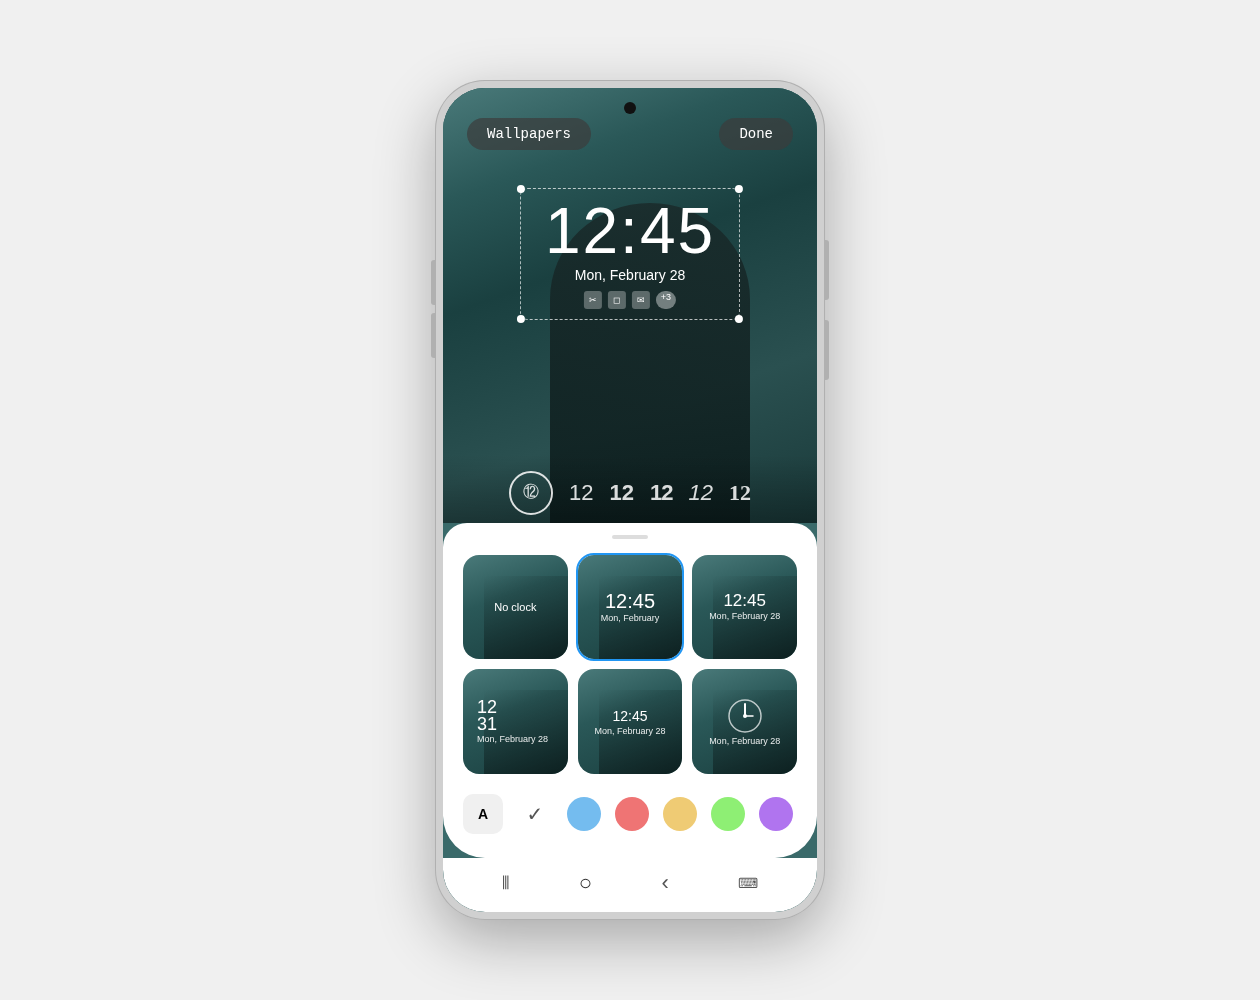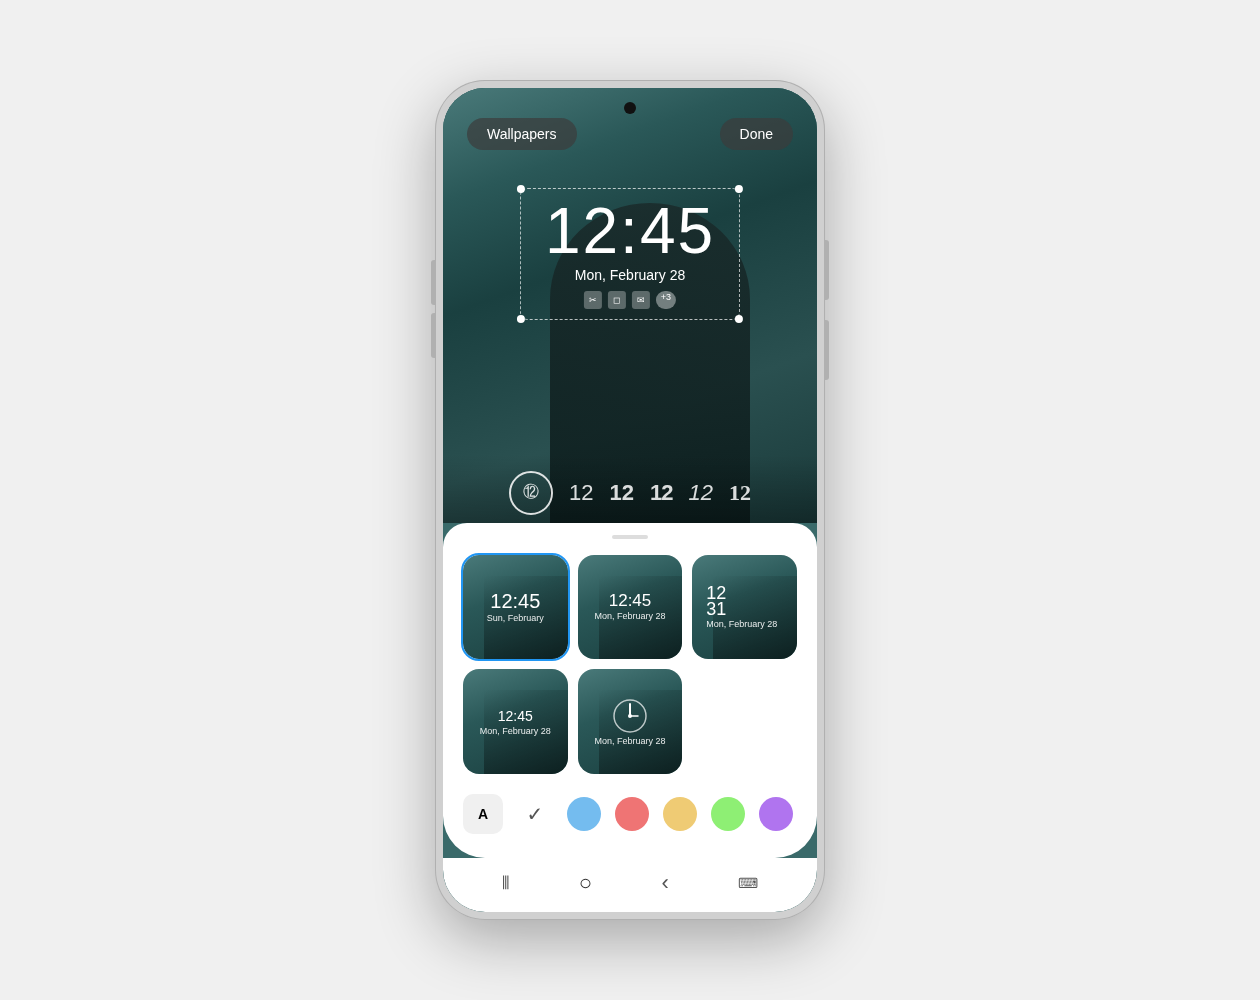--- a/index.html
+++ b/index.html
@@ -109,20 +109,21 @@
 
     .top-btn {
       background: rgba(60,60,60,0.7);
       color: white;
       border: none;
       border-radius: 20px;
       padding: 8px 20px;
       font-size: 14px;
       font-weight: 500;
       cursor: pointer;
+      font-family: Liberation Mono, monospace;
     }
 
     
     .clock-widget {
       position: absolute;
       top: 100px;
       left: 50%;
       transform: translateX(-50%);
       z-index: 10;
       text-align: center;
@@ -424,26 +425,32 @@
         <div class="font-option" style="font-style:italic;">12</div>
         <div class="font-option" style="font-family: serif; font-weight:600;">12</div>
       </div>
     </div>
 
     <div class="bottom-sheet">
       <div class="sheet-handle"></div>
 
       <div class="clock-grid">
 
+        <div class="clock-thumb">
+          <div class="thumb-person"></div>
+          <div class="clock-thumb-label">
+            <span>No clock</span>
+          </div>
+        </div>
 
         <div class="clock-thumb selected">
           <div class="thumb-person"></div>
           <div class="clock-thumb-label">
             <span class="thumb-time-lg">12:45</span>
-            <span class="thumb-time-small">Sun, February</span>
+            <span class="thumb-time-small">Mon, February</span>
           </div>
         </div>
 
         <div class="clock-thumb">
           <div class="thumb-person"></div>
           <div class="clock-thumb-label">
             <span class="thumb-time-lg" style="font-size:17px;">12:45</span>
             <span class="thumb-time-small">Mon, February 28</span>
           </div>
         </div>

